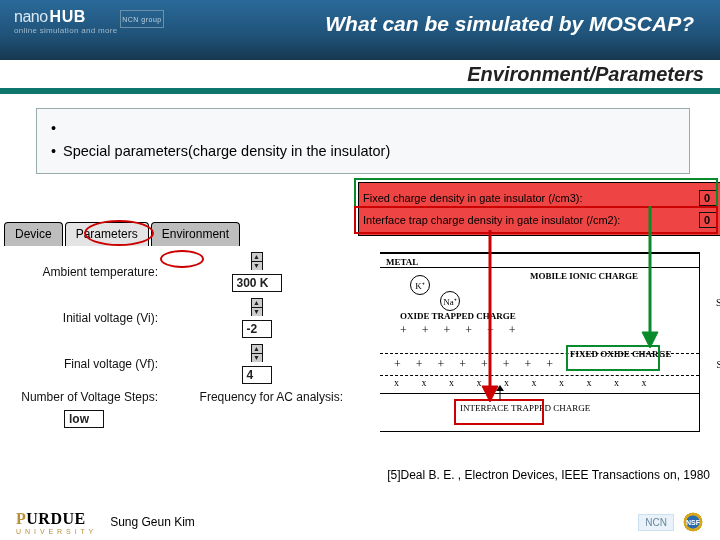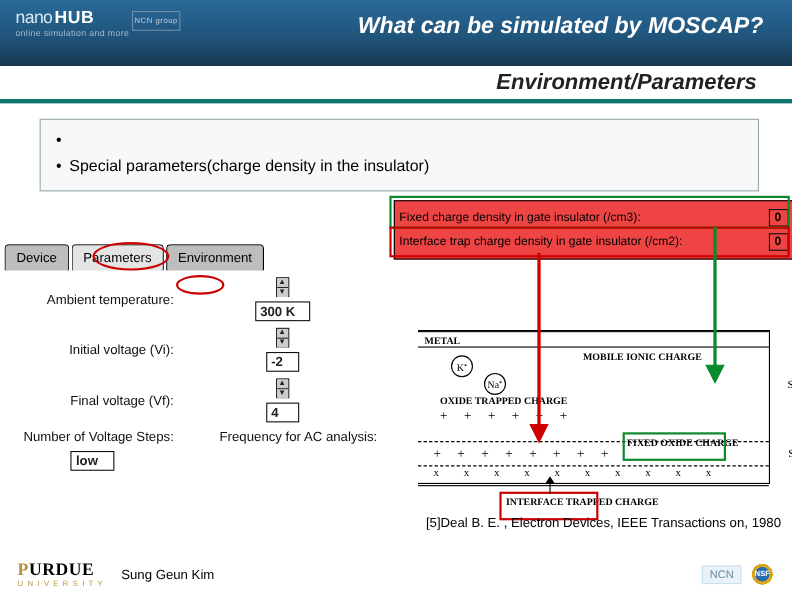--- a/index.html
+++ b/index.html
@@ -6,21 +6,21 @@
   body { width: 720px; height: 540px; font-family: Arial, Helvetica, sans-serif; background: #fff; overflow: hidden; position: relative; }
 
   .header { width: 100%; height: 60px; background: linear-gradient(#2a6a9a 0%, #1f5278 60%, #16384f 100%); position: relative; color: #fff; }
   .logo { position: absolute; left: 14px; top: 8px; display: flex; align-items: baseline; }
   .logo-nano { font-size: 16px; font-weight: 400; letter-spacing: -0.5px; color: #d9e8f3; }
   .logo-hub { font-size: 16px; font-weight: 900; letter-spacing: 0.5px; color: #fff; padding: 0 2px; border-radius: 3px; }
   .logo-tag { position: absolute; left: 14px; top: 26px; font-size: 8px; color: #9fb9cc; letter-spacing: 0.3px; }
   .ncn-badge { position: absolute; left: 120px; top: 10px; width: 44px; height: 18px; border: 1px solid #6c90a8; font-size: 7px; color: #bcd0de; display: flex; align-items: center; justify-content: center; letter-spacing: 0.5px; }
   .header-title { position: absolute; right: 26px; top: 12px; font-size: 21px; font-weight: 700; color: #fff; font-style: italic; font-family: "Trebuchet MS", Verdana, sans-serif; }
 
-  .subheader { width: 100%; height: 34px; background: #fff; border-bottom: 4px solid #0f766e; display: flex; align-items: center; justify-content: flex-end; padding-right: 32px; }
+  .subheader { width: 100%; height: 34px; background: #fff; border-bottom: 6px solid #0f766e; display: flex; align-items: center; justify-content: flex-end; padding-right: 16px; }
   .subheader-title { font-size: 20px; font-weight: 700; font-style: italic; color: #222; font-family: "Trebuchet MS", Verdana, sans-serif; }
 
   .bullets { margin: 14px 30px 8px 36px; padding: 8px 14px 10px 14px; border: 1px solid #9aa; background: #f6f8fa; font-size: 14.5px; line-height: 1.6; }
   .bullets .row { display: flex; }
   .bullets .dot { width: 12px; flex: 0 0 12px; }
 
   .content { position: relative; width: 100%; height: 300px; }
 
   .panel { position: absolute; left: 4px; top: 40px; width: 345px; font-size: 12px; color: #222; }
   .tabs { display: flex; gap: 2px; margin-bottom: 6px; }
@@ -37,21 +37,21 @@
   .stepper span:last-child { border-bottom: none; }
   .tempcirc { position: absolute; left: 156px; top: 28px; width: 44px; height: 18px; border: 2px solid #c00; border-radius: 50%; pointer-events: none; }
 
   .charge-box { position: absolute; left: 358px; top: 0px; width: 364px; border: 1.5px solid #000; background: #ef4444; padding: 4px 4px; font-size: 11px; }
   .charge-row { display: flex; align-items: center; gap: 4px; height: 22px; }
   .charge-row .cl { flex: 1; }
   .charge-row .cv { border: 1px solid #111; min-width: 18px; height: 16px; padding: 0 4px; font-weight: 700; display: inline-flex; align-items: center; }
   .green-outline { position: absolute; left: 354px; top: -4px; width: 364px; height: 30px; border: 2px solid #0a8a2a; pointer-events: none; }
   .red-outline  { position: absolute; left: 354px; top: 24px; width: 364px; height: 28px; border: 2px solid #c00; pointer-events: none; }
 
-  .diagram { position: absolute; left: 380px; top: 70px; width: 320px; height: 140px; border: 1px solid #000; border-left: none; background: #fff; font-size: 9px; font-family: "Times New Roman", serif; margin-top: 48px; }
+  .diagram { position: absolute; left: 380px; top: 70px; width: 320px; height: 180px; border: 1px solid #000; border-left: none; background: #fff; font-size: 9px; font-family: "Times New Roman", serif; }
   .diag-line { position: absolute; left: 0; width: 100%; border-top: 1px solid #000; }
   .diag-dash { border-top: 1px dashed #000; }
   .diag-label { position: absolute; font-size: 9px; }
   .ion { position: absolute; width: 20px; height: 20px; border: 1px solid #000; border-radius: 50%; display: flex; align-items: center; justify-content: center; font-size: 9px; }
   .plus-row { position: absolute; font-size: 12px; letter-spacing: 6px; }
   .x-row { position: absolute; font-size: 10px; letter-spacing: 10px; }
   .red-box { position: absolute; border: 2px solid #c00; }
   .green-box { position: absolute; border: 2px solid #0a8a2a; }
   .right-tag { position: absolute; right: -36px; font-size: 10px; }
 
@@ -174,21 +174,21 @@
     <div class="diag-line diag-dash" style="top:100px"></div>
     <div class="plus-row" style="left:14px; top:104px;">+ + + + + + + +</div>
     <div class="diag-label" style="left:190px; top:96px; font-weight:700;">FIXED OXIDE CHARGE</div>
     <div class="green-box" style="left:186px; top:92px; width:94px; height:26px;"></div>
     <div class="diag-line diag-dash" style="top:122px"></div>
     <div class="right-tag" style="top:106px;">SiOₓ</div>
 
     <div class="x-row" style="left:14px; top:124px;">x x x x x x x x x x</div>
     <div class="diag-line" style="top:140px"></div>
 
-    <div class="diag-label" style="left:80px; top:150px; font-weight:700;">INTERFACE TRAPPED CHARGE</div>
+    <div class="diag-label" style="left:80px; top:150px; font-weight:400;">INTERFACE TRAPPED CHARGE</div>
     <div class="red-box" style="left:74px; top:146px; width:90px; height:26px;"></div>
 
     <svg style="position:absolute; left:110px; top:132px;" width="20" height="18">
         <path d="M10 16 L10 2" stroke="#000" stroke-width="1" fill="none"></path>
         <polygon points="10,0 6,6 14,6" fill="#000"></polygon>
       </svg>
   </div>
 
   <div class="arrow arrow-red" style="left:460px; top:48px;">
     <svg width="60" height="180">

